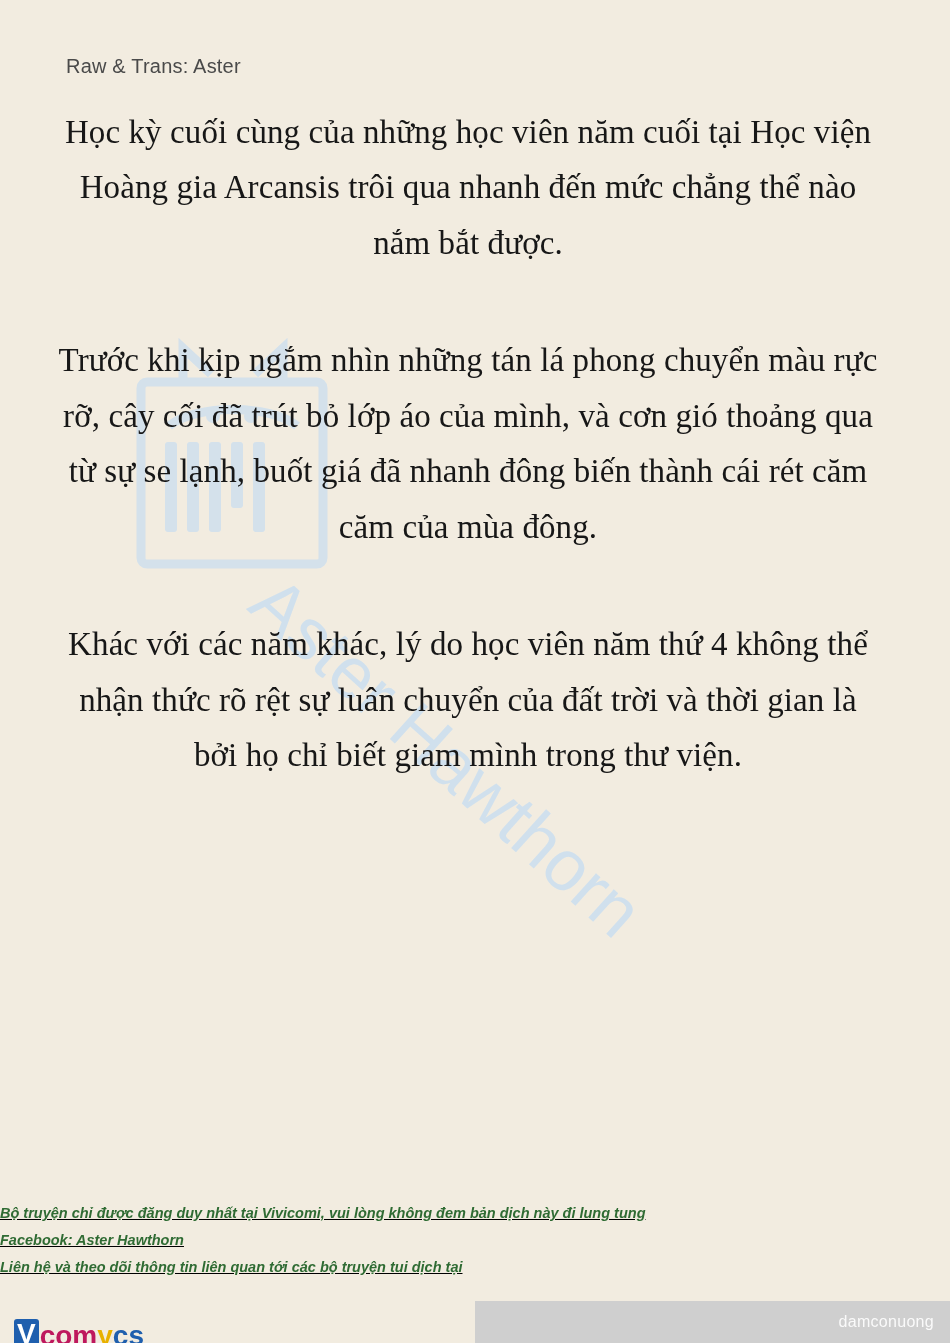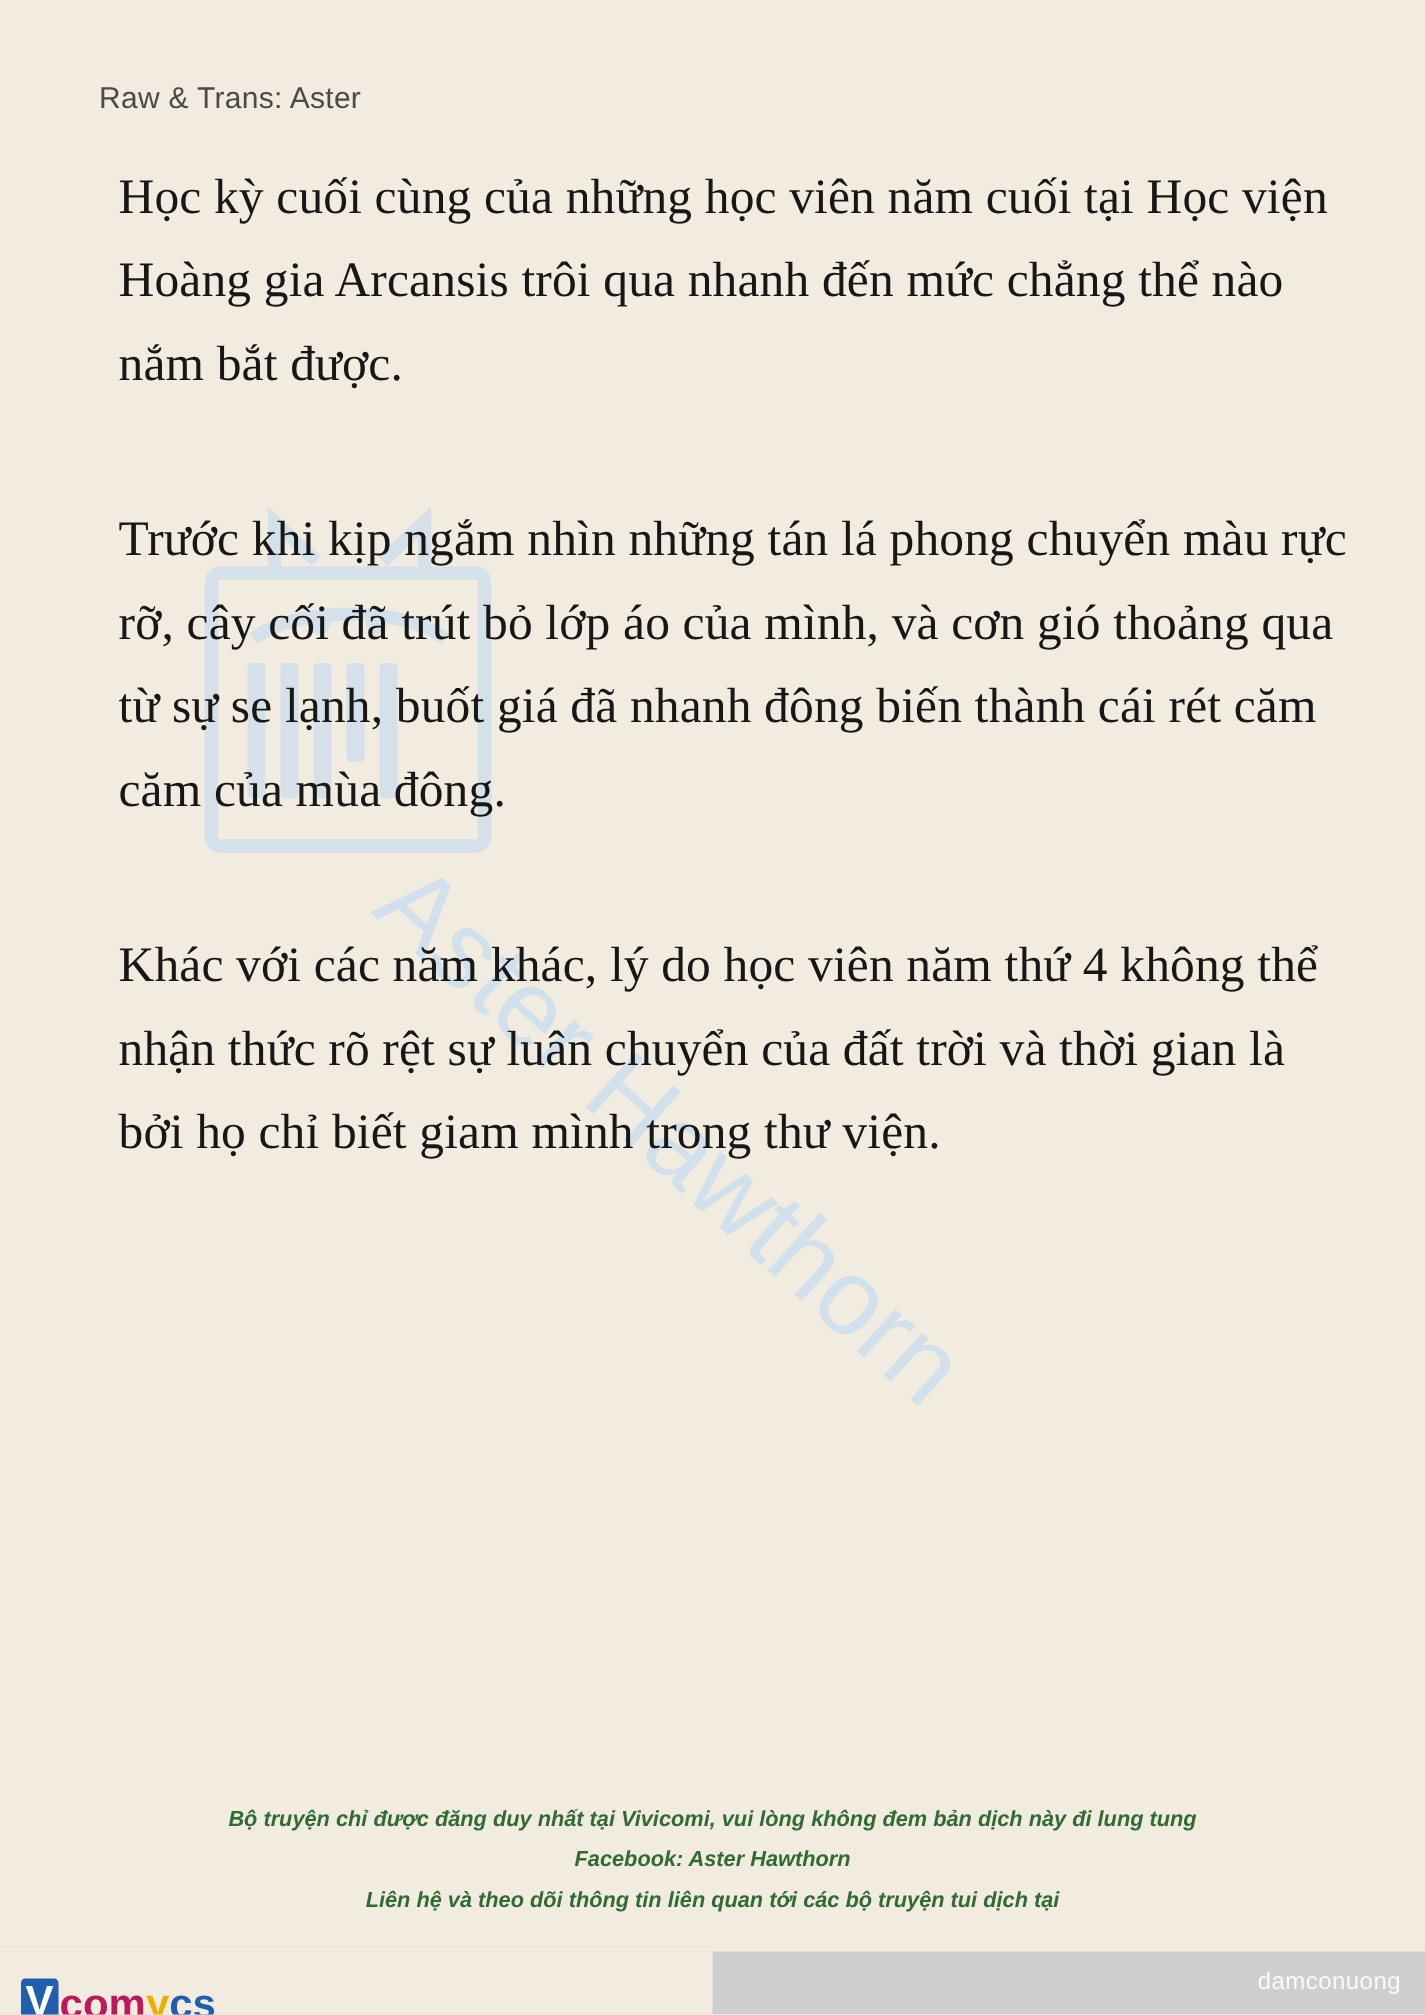--- a/index.html
+++ b/index.html
@@ -49,40 +49,42 @@
     left: 125px;
     top: 330px;
     width: 215px;
     height: 250px;
     opacity: 0.85;
   }
 
   
   .page-body {
     position: absolute;
-    left: 79px;
+    left: 58px;
     top: 105px;
     width: 820px;
+    text-align: center;
   }
   .para {
     font-size: 33px;
     line-height: 1.68;
     color: #171717;
     margin: 0 0 62px 0;
     letter-spacing: 0.1px;
   }
   .para:last-child { margin-bottom: 0; font-family: Liberation Serif, serif; }
 
   
   .notes {
     position: absolute;
     left: 0;
     right: 0;
     top: 1200px;
-    text-align: center;
+    text-align: left;
+    text-decoration: underline;
   }
   .note-line {
     font-family: "Liberation Sans", sans-serif;
     font-size: 14.5px;
     font-weight: bold;
     font-style: italic;
     color: #2f6b33;
     line-height: 1.85;
   }
 

